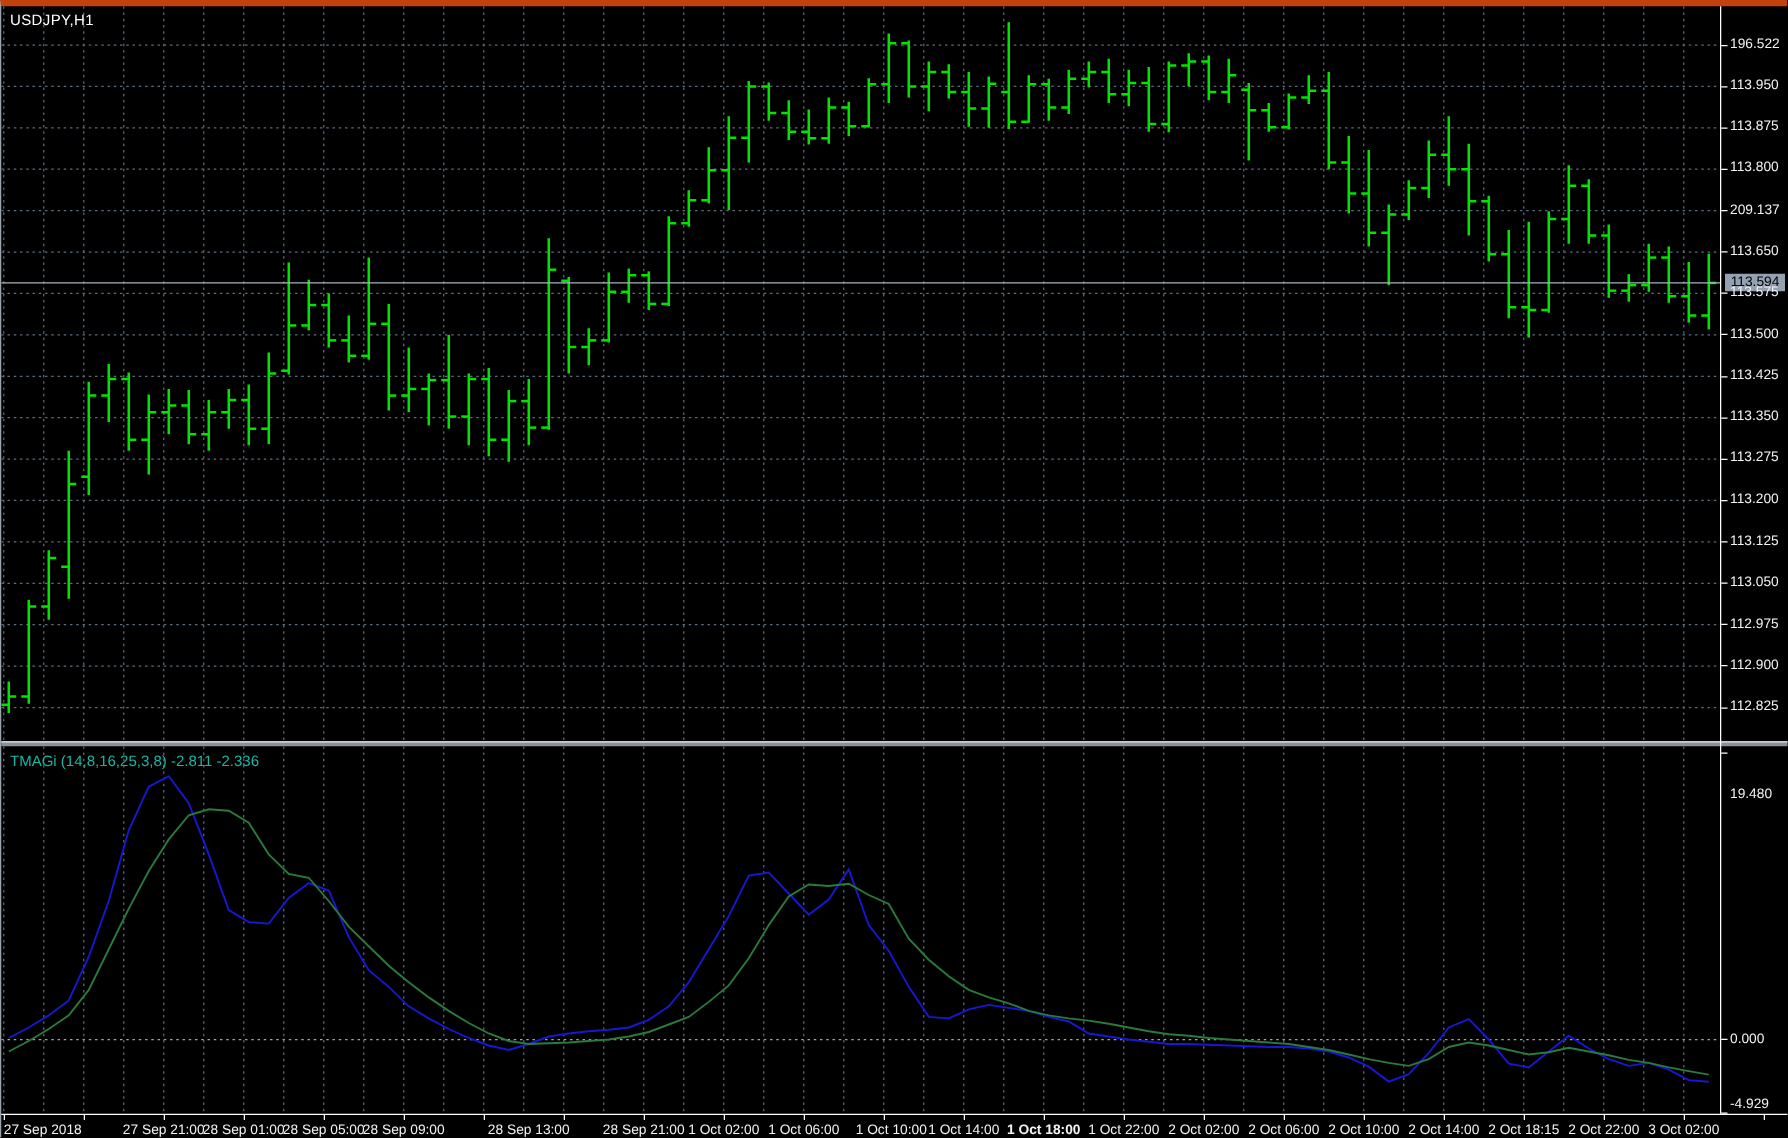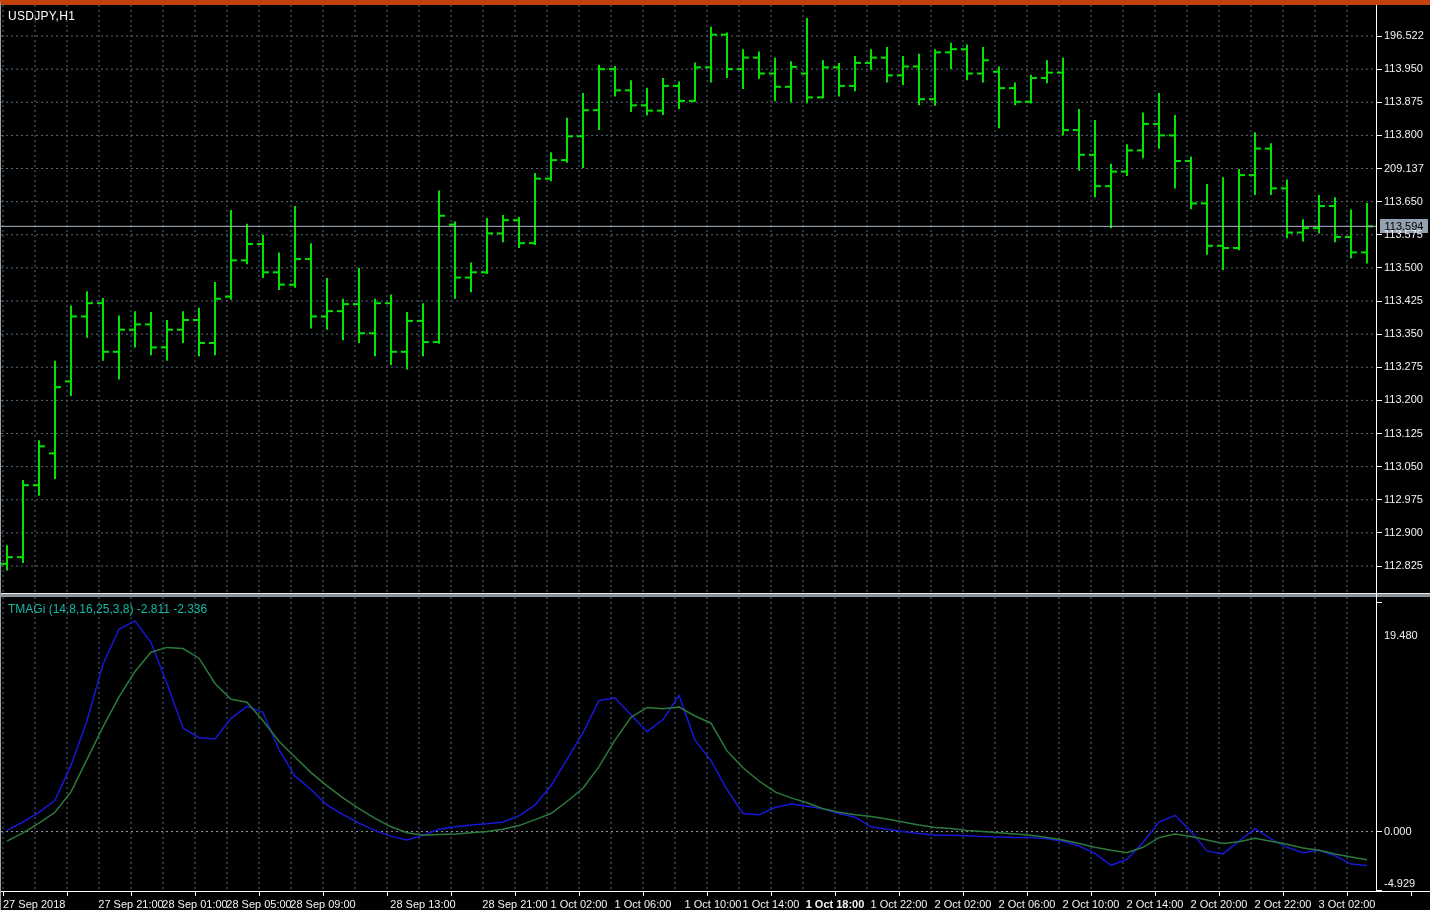--- a/index.html
+++ b/index.html
@@ -481,17 +481,17 @@
       <div class="tlabel" style="left: 578px; transform: translateX(-50%);">1 Oct 02:00</div>
       <div class="tlabel" style="left: 642px; transform: translateX(-50%);">1 Oct 06:00</div>
       <div class="tlabel" style="left: 712px; transform: translateX(-50%);">1 Oct 10:00</div>
       <div class="tlabel" style="left: 770px; transform: translateX(-50%);">1 Oct 14:00</div>
       <div class="tlabel" style="left: 834px; transform: translateX(-50%); font-weight: bold;">1 Oct 18:00</div>
       <div class="tlabel" style="left: 898px; transform: translateX(-50%);">1 Oct 22:00</div>
       <div class="tlabel" style="left: 962px; transform: translateX(-50%);">2 Oct 02:00</div>
       <div class="tlabel" style="left: 1026px; transform: translateX(-50%);">2 Oct 06:00</div>
       <div class="tlabel" style="left: 1090px; transform: translateX(-50%);">2 Oct 10:00</div>
       <div class="tlabel" style="left: 1154px; transform: translateX(-50%);">2 Oct 14:00</div>
-      <div class="tlabel" style="left: 1218px; transform: translateX(-50%);">2 Oct 20:00</div>
+      <div class="tlabel" style="left: 1218px; transform: translateX(-50%);">2 Oct 18:15</div>
       <div class="tlabel" style="left: 1282px; transform: translateX(-50%);">2 Oct 22:00</div>
       <div class="tlabel" style="left: 1346px; transform: translateX(-50%);">3 Oct 02:00</div>
     </div>
 </div>
 
 </body></html>

